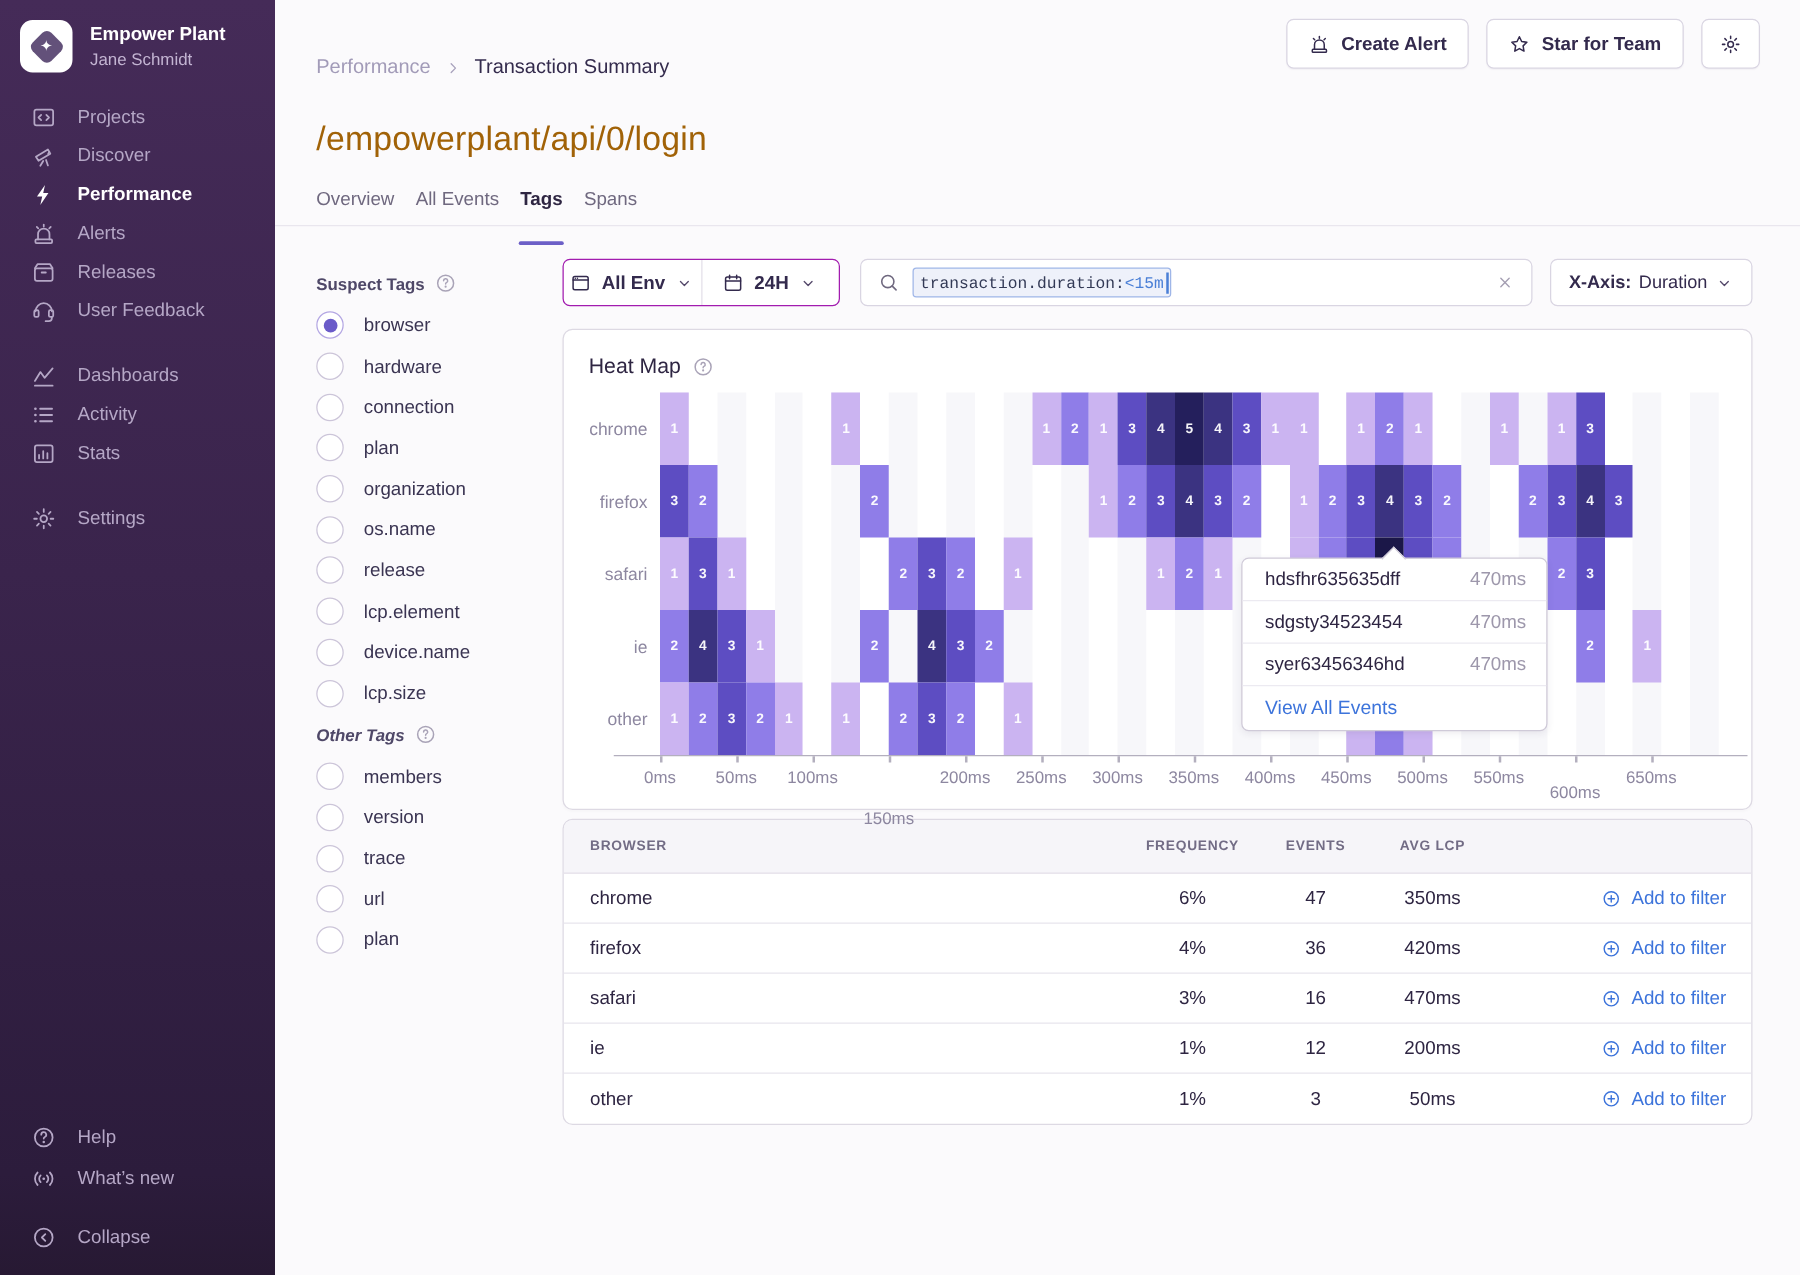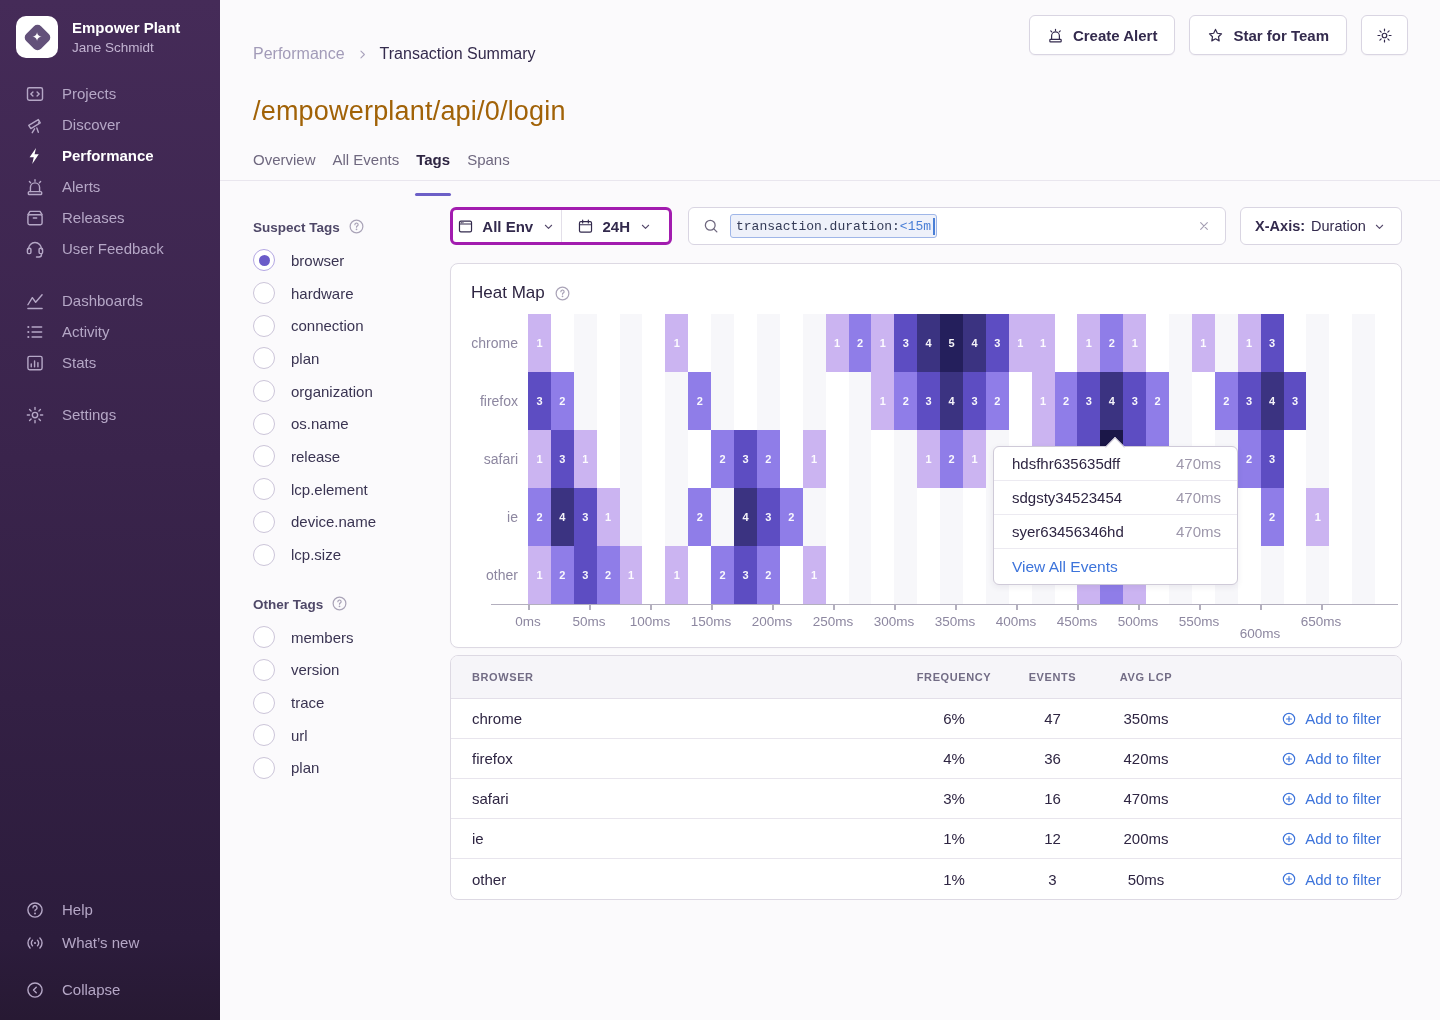--- a/index.html
+++ b/index.html
@@ -58,26 +58,26 @@
   .filters{position:absolute;left:33px;top:218px;width:180px;}
   .section-title{display:flex;align-items:flex-end;gap:8px;font-size:13.5px;font-weight:700;color:#4f4868;}
   .help-ic{width:17px;height:17px;color:#a9a3b7;display:flex;}
   .radio-list{margin-top:9px;}
   .radio-item{display:flex;align-items:center;gap:16px;height:32.7px;font-size:15px;color:#3a3452;cursor:pointer;}
   .radio-circle{width:22px;height:22px;border-radius:50%;border:1.5px solid #ccc5d9;background:#fff;
     display:flex;align-items:center;justify-content:center;flex:0 0 auto;}
   .radio-item.selected .radio-circle{border-color:#b4a7e3;}
   .radio-dot{width:11px;height:11px;border-radius:50%;background:#6a5bc9;display:none;}
   .radio-item.selected .radio-dot{display:block;}
-  .other-title{margin-top:24px;}
+  .other-title{margin-top:8px;font-style:italic;}
 
   
   .rightcol{position:absolute;left:230px;top:207px;width:952px;}
   .controls{display:flex;height:38px;}
-  .env-group{width:222px;display:flex;align-items:stretch;background:#fff;border:3px solid #a21caf;
+  .env-group{width:222px;display:flex;align-items:stretch;background:#fff;border:1px solid #a21caf;
     border-radius:6px;overflow:hidden;}
   .env-seg{flex:1;display:flex;align-items:center;justify-content:center;gap:8px;
     font-size:15px;font-weight:600;color:#332a4d;cursor:pointer;}
   .env-seg + .env-seg{border-left:1px solid #e3dfe9;}
   .env-seg .bic{width:17px;height:17px;display:flex;}
   .chev{width:15px;height:15px;color:#55496b;display:flex;}
   .search-box{flex:1;margin-left:16px;display:flex;align-items:center;gap:10px;background:#fff;
     border:1px solid #d9d5e2;border-radius:6px;padding:0 13px;}
   .search-ic{width:18px;height:18px;color:#6f687f;display:flex;flex:0 0 auto;}
   .token{display:flex;align-items:center;font-family:"Liberation Mono",monospace;font-size:13px;
@@ -595,21 +595,21 @@
           </div>
         <div class="axis-line"></div>
         <div>
             <div class="tick" style="left: 77px;"></div>
             <div class="tick-label" style="left: 77px;">0ms</div>
             <div class="tick" style="left: 138px;"></div>
             <div class="tick-label" style="left: 138px;">50ms</div>
             <div class="tick" style="left: 199px;"></div>
             <div class="tick-label" style="left: 199px;">100ms</div>
             <div class="tick" style="left: 260px;"></div>
-            <div class="tick-label" style="left: 260px;">150ms</div>
+            <div class="tick-label" style="left: 260px; margin-top: 33px;">150ms</div>
             <div class="tick" style="left: 321px;"></div>
             <div class="tick-label" style="left: 321px;">200ms</div>
             <div class="tick" style="left: 382px;"></div>
             <div class="tick-label" style="left: 382px;">250ms</div>
             <div class="tick" style="left: 443px;"></div>
             <div class="tick-label" style="left: 443px;">300ms</div>
             <div class="tick" style="left: 504px;"></div>
             <div class="tick-label" style="left: 504px;">350ms</div>
             <div class="tick" style="left: 565px;"></div>
             <div class="tick-label" style="left: 565px;">400ms</div>

